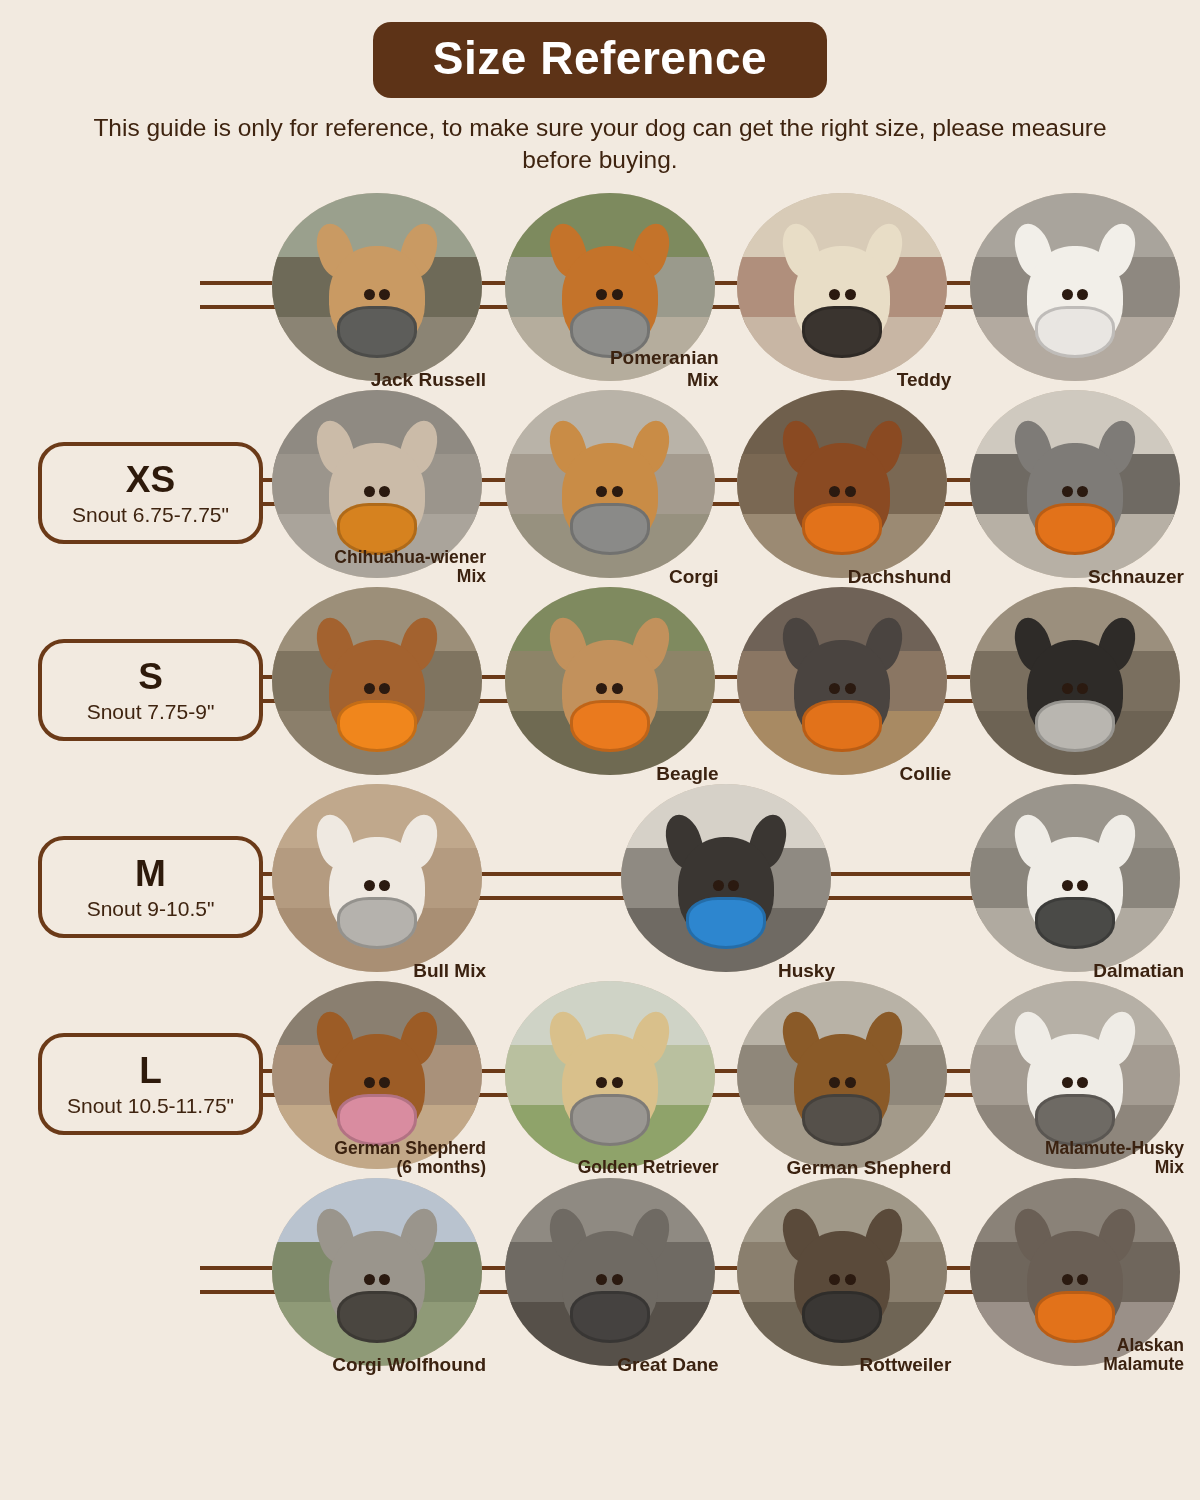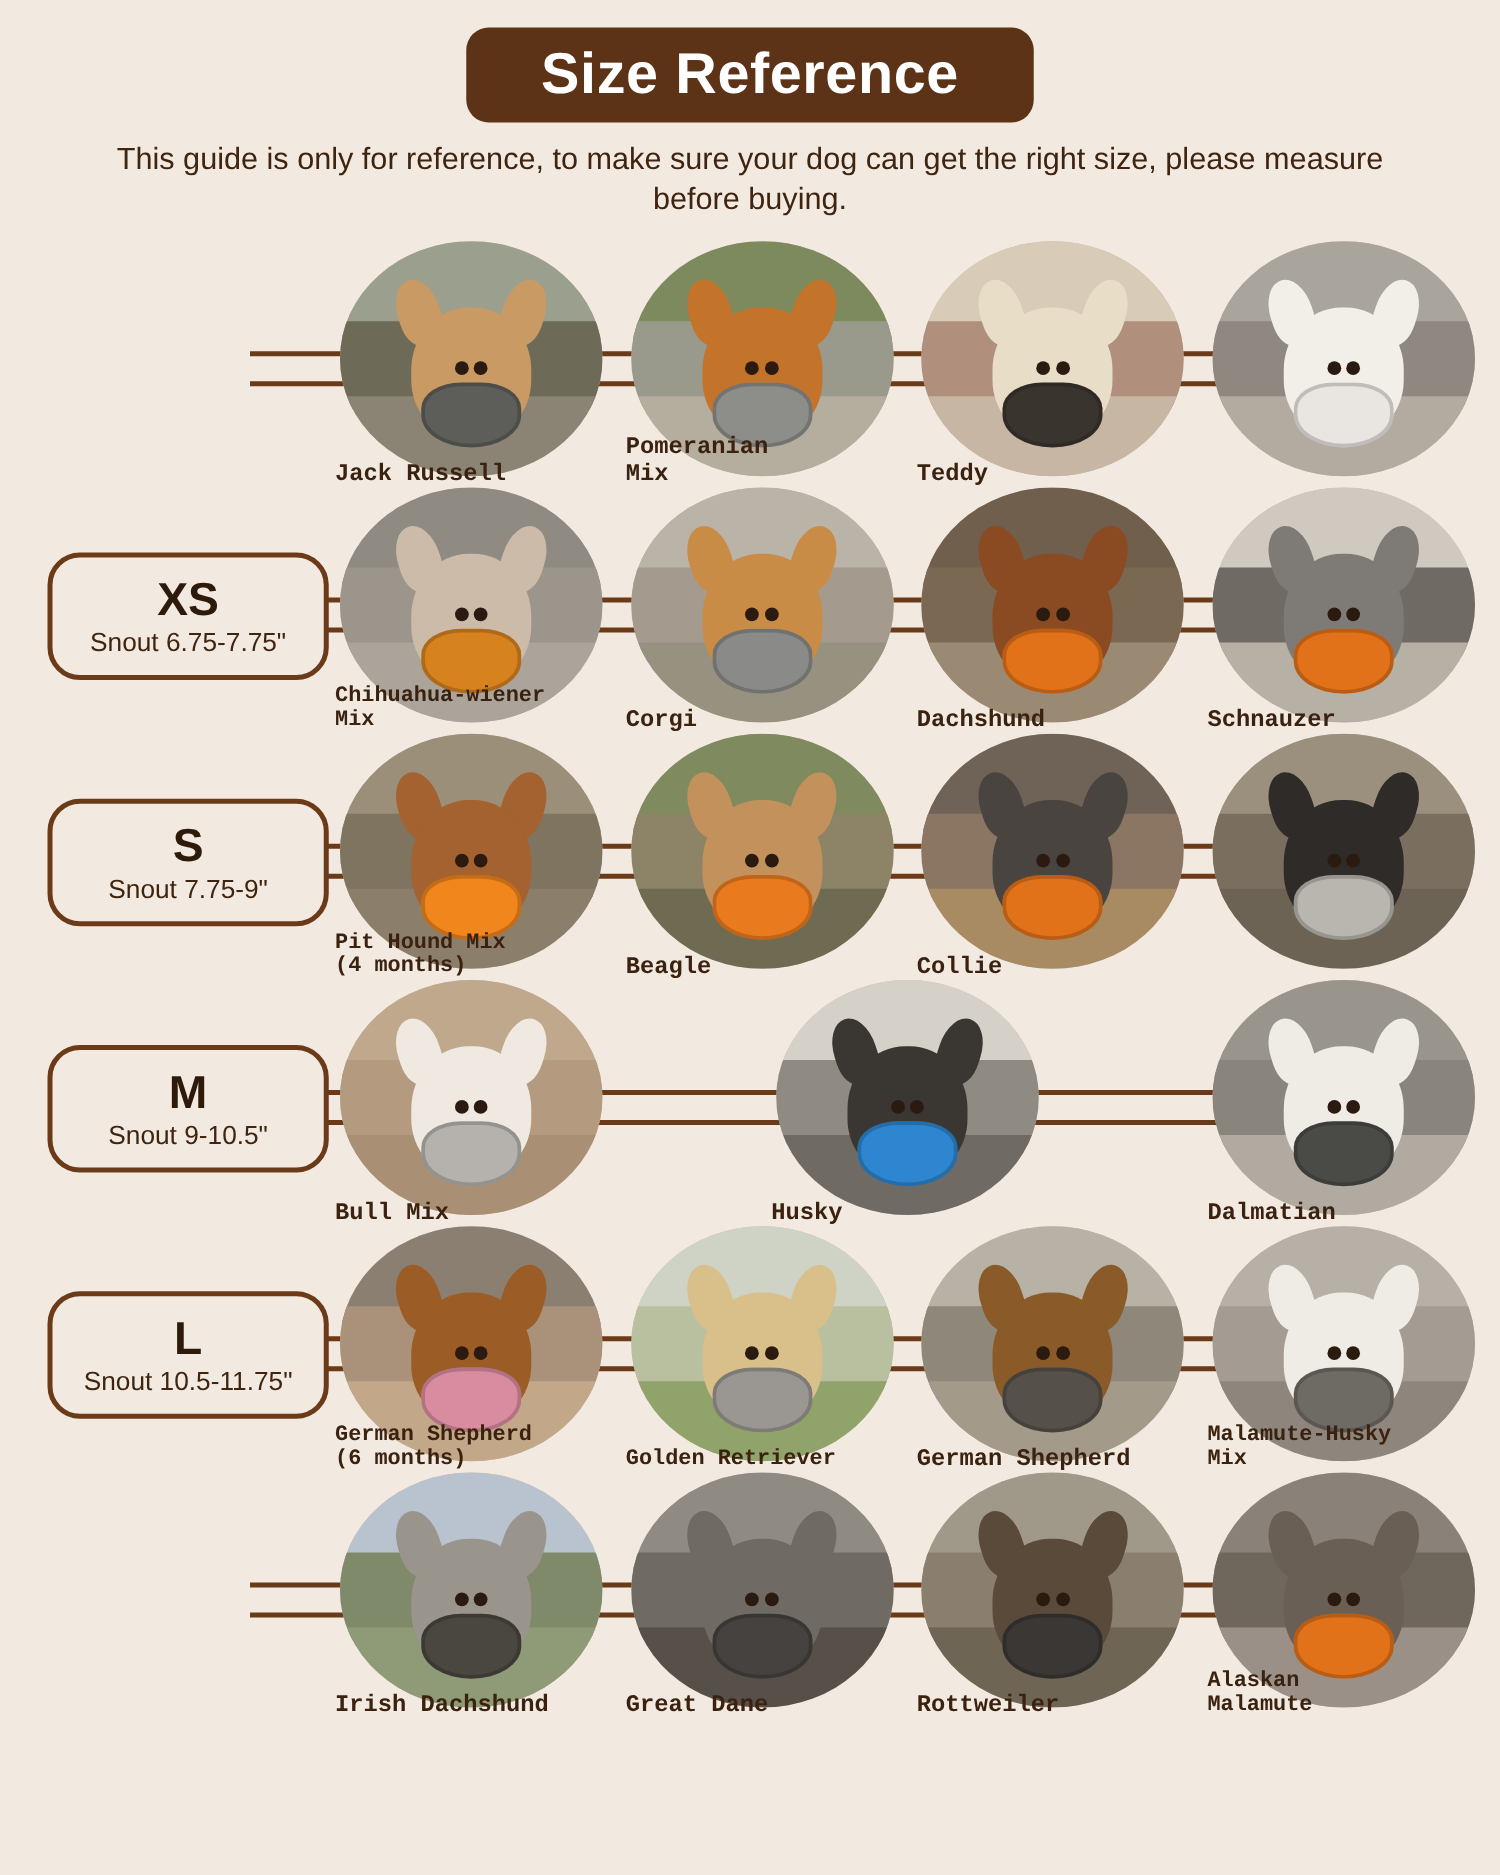--- a/index.html
+++ b/index.html
@@ -177,22 +177,21 @@
     background: #2b1a10;
   }
   .eye.left { left: 36%; }
   .eye.right { right: 36%; }
 
   .caption-wrap {
     position: absolute;
     left: -6px;
     right: -6px;
     bottom: 0;
-    text-align: left;
-    font-family: Liberation Mono, monospace;
+    text-align: right;
   }
   .caption {
     display: inline-block;
     font-size: 19px;
     font-weight: bold;
     line-height: 1.12;
     color: #3b2210;
     background: transparent;
     padding: 0 2px;
     white-space: pre-line;
@@ -356,22 +355,20 @@
             <div class="mid" style="background: rgb(127, 116, 96);"></div>
             <div class="ground" style="background: rgb(139, 127, 107);"></div>
             <div class="ear left" style="background: rgb(163, 98, 47);"></div>
             <div class="ear right" style="background: rgb(163, 98, 47);"></div>
             <div class="dog-head" style="background: rgb(163, 98, 47);">
               <div class="eye left"></div>
               <div class="eye right"></div>
               <div class="muzzle" style="background: rgb(240, 134, 28);"></div>
             </div>
           </div>
-          <div class="caption-wrap"><div class="caption small">Pit Hound Mix
-(4 months)</div></div>
         </div>
         <div class="card">
           <div class="photo">
             <div class="sky" style="background: rgb(127, 138, 95);"></div>
             <div class="mid" style="background: rgb(141, 132, 104);"></div>
             <div class="ground" style="background: rgb(111, 106, 82);"></div>
             <div class="ear left" style="background: rgb(194, 145, 92);"></div>
             <div class="ear right" style="background: rgb(194, 145, 92);"></div>
             <div class="dog-head" style="background: rgb(194, 145, 92);">
               <div class="eye left"></div>
@@ -546,21 +543,21 @@
             <div class="mid" style="background: rgb(127, 138, 106);"></div>
             <div class="ground" style="background: rgb(143, 154, 119);"></div>
             <div class="ear left" style="background: rgb(154, 149, 140);"></div>
             <div class="ear right" style="background: rgb(154, 149, 140);"></div>
             <div class="dog-head" style="background: rgb(154, 149, 140);">
               <div class="eye left"></div>
               <div class="eye right"></div>
               <div class="muzzle" style="background: rgb(74, 70, 64);"></div>
             </div>
           </div>
-          <div class="caption-wrap"><div class="caption">Irish Dachshund</div></div>
+          <div class="caption-wrap"><div class="caption">Corgi Wolfhound</div></div>
         </div>
         <div class="card">
           <div class="photo">
             <div class="sky" style="background: rgb(143, 138, 130);"></div>
             <div class="mid" style="background: rgb(111, 106, 99);"></div>
             <div class="ground" style="background: rgb(86, 80, 73);"></div>
             <div class="ear left" style="background: rgb(111, 106, 99);"></div>
             <div class="ear right" style="background: rgb(111, 106, 99);"></div>
             <div class="dog-head" style="background: rgb(111, 106, 99);">
               <div class="eye left"></div>

